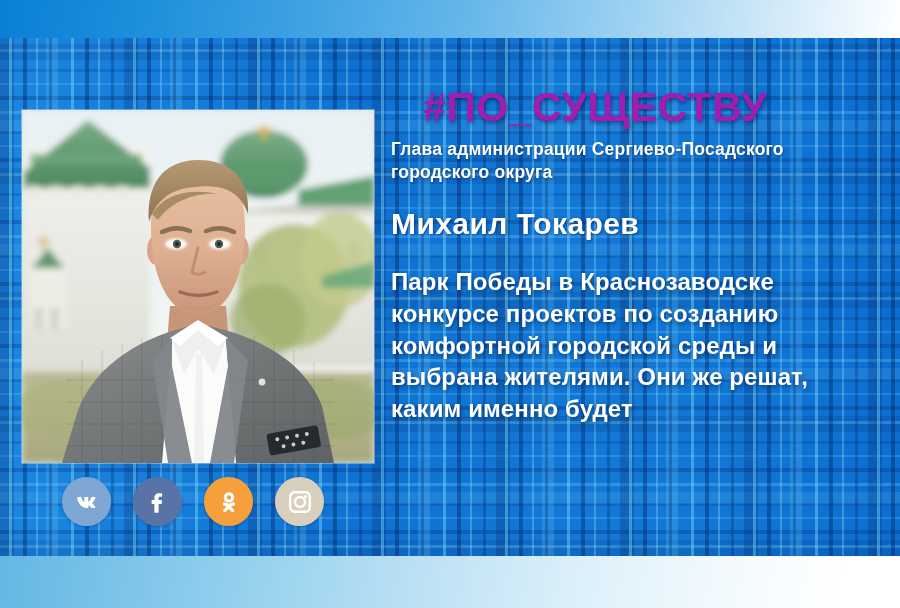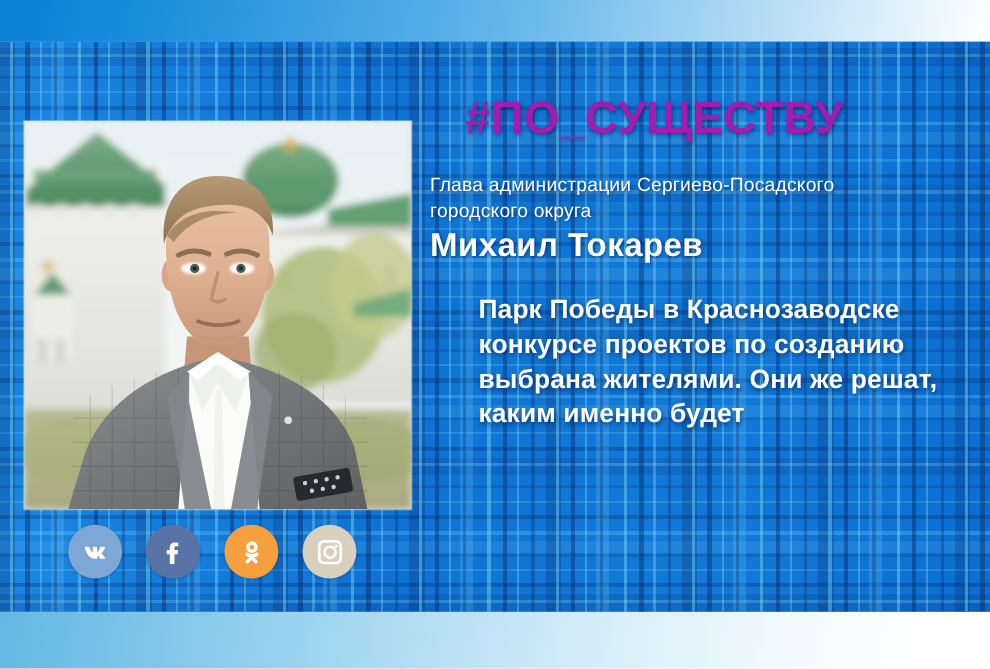--- a/index.html
+++ b/index.html
@@ -146,26 +146,25 @@
     color: #a21caf;
     text-shadow: 1px 2px 4px rgba(0,25,70,0.55);
     white-space: nowrap;
   }
 
   .subtitle {
     position: absolute;
     left: 391px; top: 138px;
     width: 440px;
     font-size: 17.5px;
-    font-weight: normal;
+    font-weight: bold;
     line-height: 23px;
     color: #ffffff;
     text-shadow: 1px 1px 3px rgba(0,25,70,0.5);
     letter-spacing: 0.2px;
-    margin-top: 19px;
   }
 
   .person-name {
     position: absolute;
     left: 391px; top: 207px;
     font-size: 30px;
     font-weight: bold;
     color: #ffffff;
     text-shadow: 1px 1px 3px rgba(0,25,70,0.5);
     letter-spacing: 0.4px;
@@ -176,21 +175,21 @@
     position: absolute;
     left: 391px; top: 266px;
     width: 470px;
     font-size: 24px;
     font-weight: bold;
     line-height: 31.8px;
     color: #ffffff;
     text-shadow: 1px 2px 4px rgba(0,25,70,0.55);
     letter-spacing: 0.1px;
   }
-  .body-text .ln { display: block; white-space: nowrap; margin-left: 44px; }
+  .body-text .ln { display: block; white-space: nowrap; }
 
   
   .social {
     position: absolute;
     left: 62px; top: 477px;
     display: flex;
     gap: 22px;
     align-items: center;
   }
   .soc {
@@ -393,20 +392,21 @@
 
   <div class="hashtag">#ПО_СУЩЕСТВУ</div>
 
   <div class="subtitle">Глава администрации Сергиево-Посадского городского округа</div>
 
   <div class="person-name">Михаил Токарев</div>
 
   <div class="body-text">
     <span class="ln">Парк Победы в Краснозаводске</span>
     <span class="ln">конкурсе проектов по созданию</span>
+    <span class="ln">комфортной городской среды и</span>
     <span class="ln">выбрана жителями. Они же решат,</span>
     <span class="ln">каким именно будет</span>
   </div>
 
   <div class="social">
 
     <a class="soc soc-vk" title="ВКонтакте">
       <svg width="28" height="28" viewBox="0 0 28 28" aria-hidden="true">
         <path fill="#ffffff" d="M4.2 9.1h3.5c.3 0 .5.2.6.5.5 1.7 1.4 3.3 2.5 4.5.2.2.5.1.5-.2V9.8c0-.4.3-.7.7-.7h2.6c.4 0 .7.3.7.7v3.7c0 .3.3.4.5.2 1-.9 1.8-2.3 2.3-3.9.1-.4.4-.7.8-.7h2.9c.5 0 .8.4.6.8-.7 1.9-1.8 3.5-2.9 4.6-.3.3-.3.6 0 .9 1.1 1 2.2 2.2 2.9 3.6.2.4 0 .9-.5.9h-3c-.4 0-.7-.2-.9-.5-.5-.9-1.2-1.7-1.9-2.2-.2-.2-.5 0-.5.2v1.7c0 .4-.3.8-.8.8h-1.6c-2.3 0-4.4-1.1-6-3.1-1.4-1.8-2.4-4-3-6.3-.1-.3.1-.5.4-.5z"></path>
       </svg>

